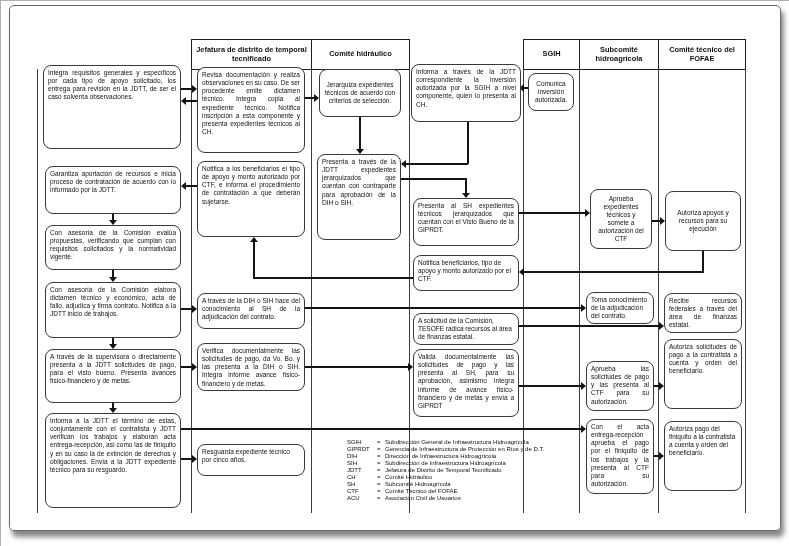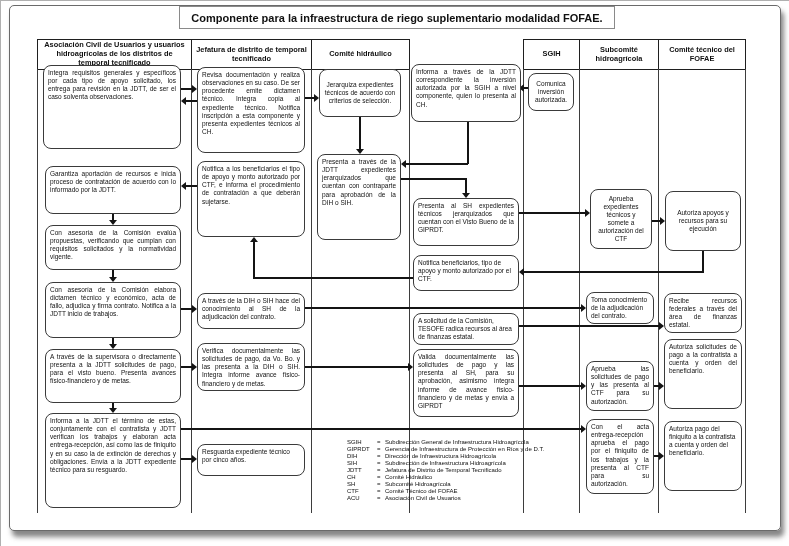--- a/index.html
+++ b/index.html
@@ -35,23 +35,21 @@
   .lrow{white-space:nowrap;}
   .labbr{display:inline-block;width:30px;}
   .leq{display:inline-block;width:8px;}
 </style>
 </head>
 <body>
 
 <div id="canvas">
   <div class="frame"></div>
 
-  <div class="titlebox">Componente para la infraestructura de riego suplementario modalidad FOFAE.</div>
 
-  <div class="hcell" style="left:36px;width:155px;">Asociación Civil de Usuarios y usuarios hidroagrícolas de los distritos de temporal tecnificado</div>
   <div class="hcell" style="left:190px;width:121px;">Jefatura de distrito de temporal tecnificado</div>
   <div class="hcell" style="left:310px;width:99px;">Comité hidráulico</div>
   <div class="hcell" style="left:522px;width:57px;">SGIH</div>
   <div class="hcell" style="left:578px;width:80px;">Subcomité hidroagrícola</div>
   <div class="hcell" style="left:657px;width:88px;">Comité técnico del FOFAE</div>
 
   <div class="cl" style="left:36px;"></div>
   <div class="cl" style="left:190px;"></div>
   <div class="cl" style="left:310px;"></div>
   <div class="cl" style="left:408px;"></div>

